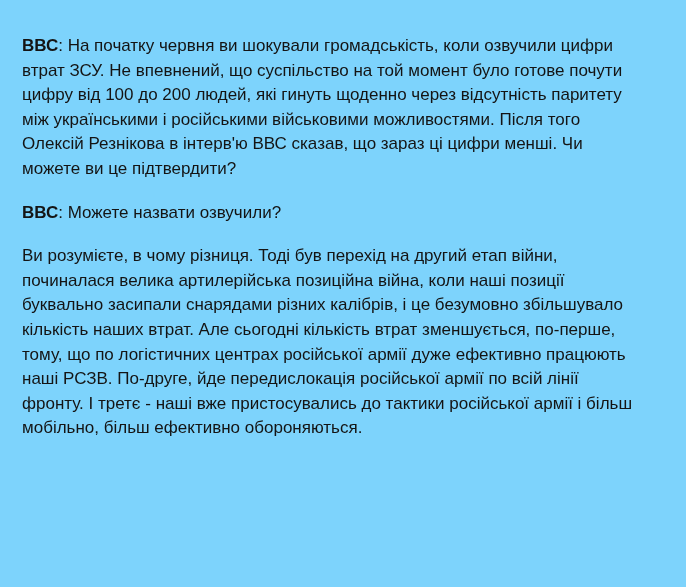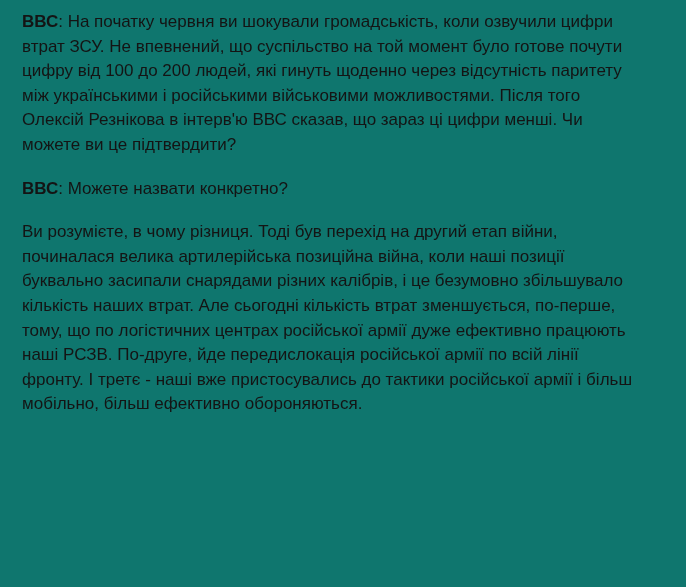--- a/index.html
+++ b/index.html
@@ -5,23 +5,23 @@
   html, body {
     margin: 0;
     padding: 0;
     background: #ffffff;
   }
   .page {
     position: relative;
     width: 686px;
     height: 587px;
     box-sizing: border-box;
-    background: #0f766e;
+    background: #7dd3fc;
     overflow: hidden;
-    padding: 10px 40px 0 22px;
+    padding: 34px 40px 0 22px;
     font-family: "Liberation Sans", sans-serif;
     color: #141414;
   }
   .para {
     font-size: 17px;
     line-height: 24.6px;
     font-weight: 400;
     margin: 0 0 19px 0;
     max-width: 612px;
     letter-spacing: 0;
@@ -31,18 +31,18 @@
   }
 </style>
 </head>
 <body>
 
 <div class="page">
 
   <p class="para"><span class="speaker">ВВС</span><span>: На початку червня ви шокували громадськість, коли озвучили цифри втрат ЗСУ. Не впевнений, що суспільство на той момент було готове почути цифру від 100 до 200 людей, які гинуть щоденно через відсутність паритету між українськими і російськими військовими можливостями. Після того Олексій Резнікова в інтерв'ю ВВС сказав, що зараз ці цифри менші. Чи можете ви це підтвердити?</span></p>
 
 
-  <p class="para"><span class="speaker">ВВС</span><span>: Можете назвати конкретно?</span></p>
+  <p class="para"><span class="speaker">ВВС</span><span>: Можете назвати озвучили?</span></p>
 
 
   <p class="para"><span class="speaker"></span><span>Ви розумієте, в чому різниця. Тоді був перехід на другий етап війни, починалася велика артилерійська позиційна війна, коли наші позиції буквально засипали снарядами різних калібрів, і це безумовно збільшувало кількість наших втрат. Але сьогодні кількість втрат зменшується, по-перше, тому, що по логістичних центрах російської армії дуже ефективно працюють наші РСЗВ. По-друге, йде передислокація російської армії по всій лінії фронту. І третє - наші вже пристосувались до тактики російської армії і більш мобільно, більш ефективно обороняються.</span></p>
 
 </div>
 
 </body></html>

